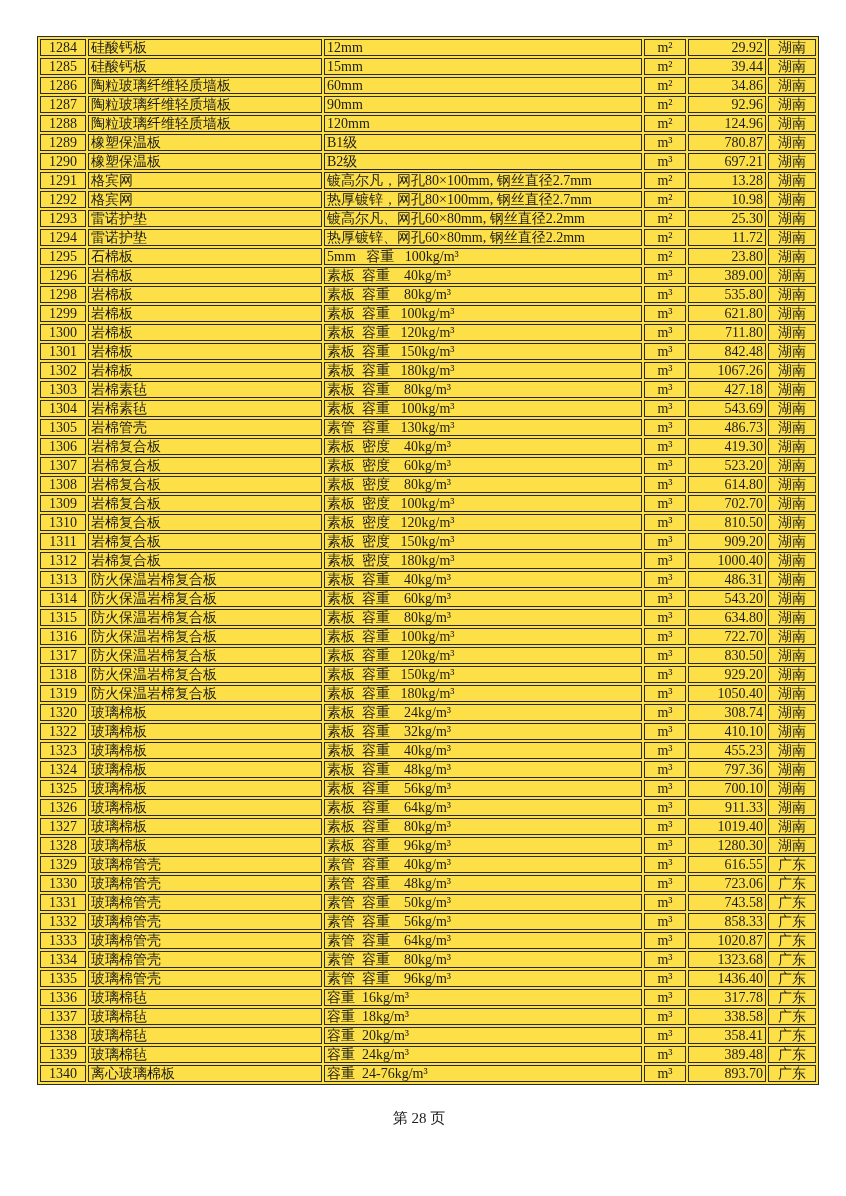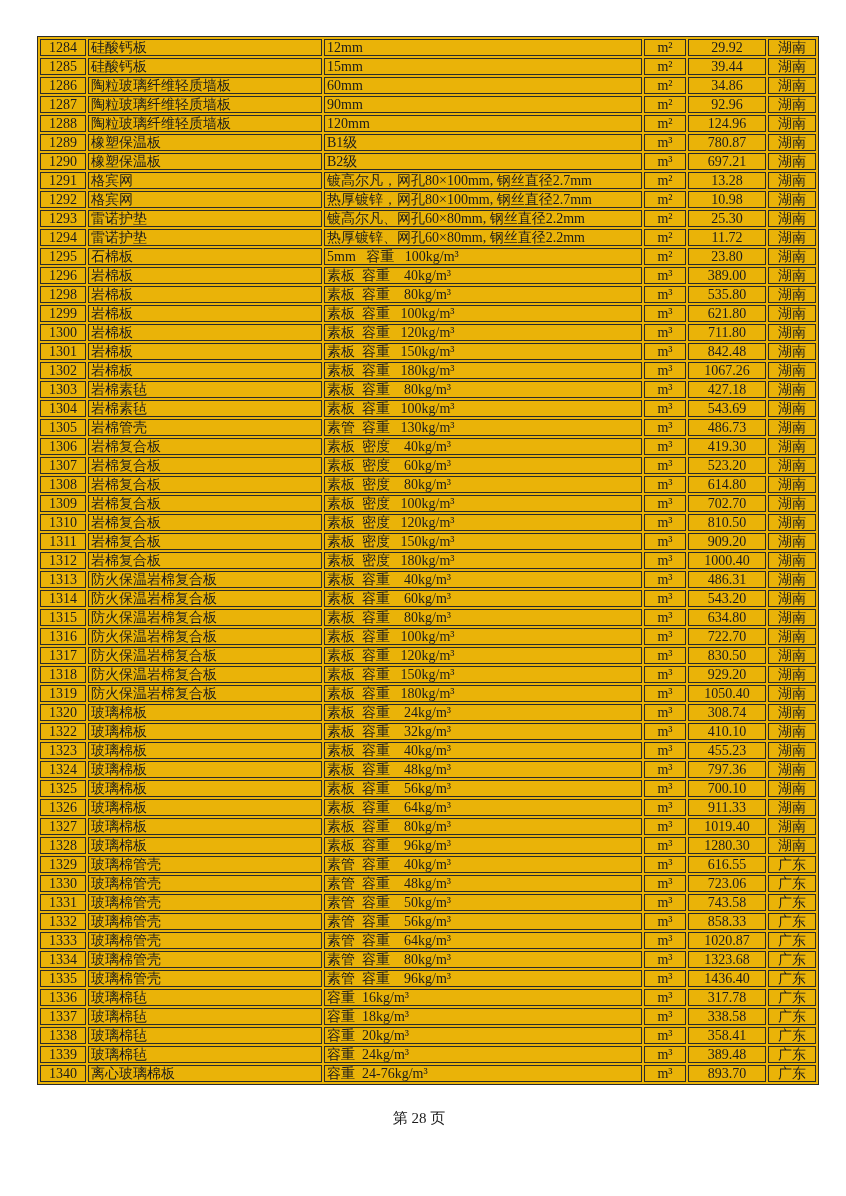--- a/index.html
+++ b/index.html
@@ -17,39 +17,39 @@
   .page {
     box-sizing: border-box;
     width: 846px;
     height: 1196px;
     padding: 36px 0 0 37px;
   }
   table.price-table {
     border-collapse: separate;
     border-spacing: 2px;
     border: 1px solid #2b2b2b;
-    background: #eab308;
+    background: #fde047;
     table-layout: fixed;
     width: 764px;
   }
   table.price-table td {
     border: 1px solid #2b2b2b;
     height: 15px;
     line-height: 15px;
     font-size: 14px;
     padding: 0 2px;
     overflow: hidden;
     white-space: pre;
     vertical-align: middle;
   }
   td.c-no     { width: 40px;  text-align: center; }
   td.c-name   { width: 228px; text-align: left; padding-left: 4px; }
   td.c-spec   { width: 312px; text-align: left; padding-left: 4px; }
   td.c-unit   { width: 36px;  text-align: center; margin-left: 19px; }
-  td.c-price  { width: 72px;  text-align: center; padding-left: 4px; }
+  td.c-price  { width: 72px;  text-align: right; padding-left: 4px; }
   td.c-region { width: 42px;  text-align: center; }
   .footer {
     width: 764px;
     margin-top: 24px;
     text-align: center;
     font-size: 15px;
     color: #1b1b1b;
   }
 </style>
 </head>

